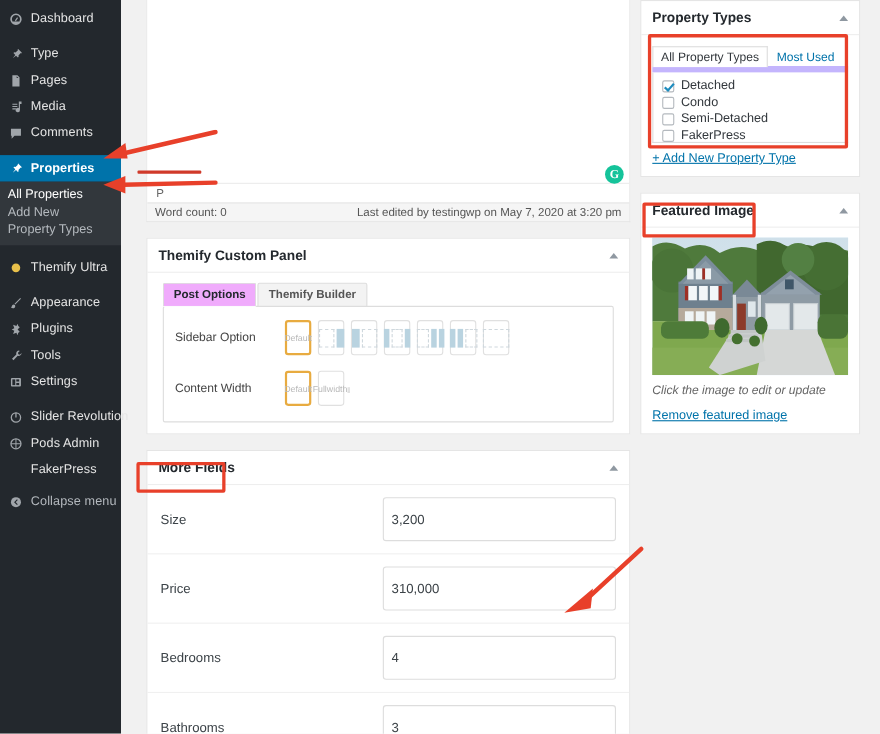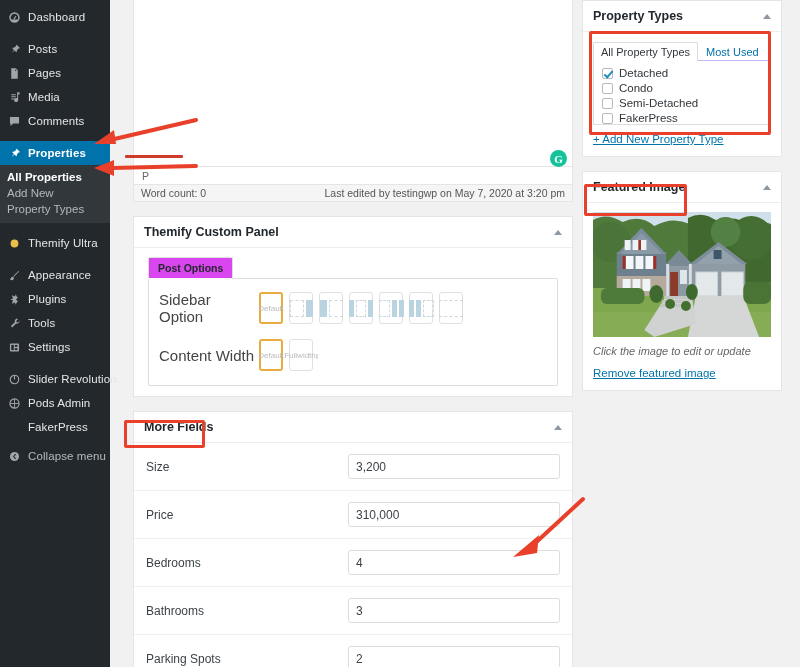--- a/index.html
+++ b/index.html
@@ -45,21 +45,21 @@
   .menu-gap-s { height: 5px; }
 
   .submenu { background: #32373c; padding: 4px 0 6px 0; }
   .submenu .sub-item {
     padding: 2px 0 2px 7px;
     color: #b4b9be;
     font-size: 11.5px;
     cursor: pointer;
     white-space: nowrap;
   }
-  .submenu .sub-item.current { color: #fff; font-weight: bold; }
+  .submenu .sub-item.current { color: #fff; font-weight: normal; }
 
   
   #wpbody { position: absolute; left: 110px; top: 0; right: 0; bottom: 0; }
 
   
   #post-body-content {
     position: absolute; left: 15px; top: 0; width: 450px;
   }
   #postbox-container-1 {
     position: absolute; left: 472px; top: 0; width: 200px;
@@ -115,21 +115,21 @@
   .toggle-ind {
     width: 0; height: 0;
     border-left: 4px solid transparent;
     border-right: 4px solid transparent;
     border-bottom: 5px solid #8f98a1;
     cursor: pointer;
   }
   .postbox-inside { padding: 9px 10px 10px 10px; }
 
   
-  .cat-tabs { display: flex; border-bottom: 1px solid #c4b5fd; margin: 0 0 0 0; }
+  .cat-tabs { display: flex; border-bottom: 6px solid #c4b5fd; margin: 0 0 0 0; }
   .cat-tab {
     padding: 3px 7px 3px 7px;
     font-size: 11px; cursor: pointer;
     border: 1px solid transparent; border-bottom: none;
     position: relative; top: 1px;
     color: #0073aa;
   }
   .cat-tab.active {
     background: #fff; border-color: #ddd;
     color: #32373c;
@@ -177,29 +177,29 @@
   }
 
   
   .themify-tabs { display: flex; margin: 0 0 -1px 4px; }
   .themify-tab {
     padding: 4px 9px; font-size: 10.5px; font-weight: bold;
     border: 1px solid #ddd; background: #f3f3f3;
     color: #555; cursor: pointer; border-radius: 2px 2px 0 0;
     margin-right: 1px;
   }
-  .themify-tab.active { background: #d946ef; border-bottom-color: #fff; color: #23282d; }
+  .themify-tab.active { background: #f0abfc; border-bottom-color: #fff; color: #23282d; }
   .themify-body {
     border: 1px solid #ddd; background: #fff;
     border-radius: 2px; padding: 12px 10px 14px 10px;
     margin: 0 4px;
   }
   .tf-row { display: flex; align-items: center; margin-bottom: 14px; }
   .tf-row:last-child { margin-bottom: 0; }
-  .tf-label { width: 100px; font-size: 15px; color: #444; flex: 0 0 100px; }
+  .tf-label { width: 100px; font-size: 11px; color: #444; flex: 0 0 100px; }
   .tf-opts { display: flex; gap: 6px; }
   .tf-swatch {
     width: 24px; height: 32px;
     border: 1px solid #e0e0e0; border-radius: 3px;
     background: #fff;
     display: flex; align-items: center; justify-content: center;
     cursor: pointer; position: relative;
   }
   .tf-swatch.selected { border: 2px solid #e8ab40; }
   .tf-swatch .sw-text { font-size: 8px; color: #b9b9b9; }
@@ -212,21 +212,21 @@
   
   .mf-row {
     display: flex; align-items: center;
     padding: 11px 12px;
     border-bottom: 1px solid #f0f0f0;
     gap: 42px;
   }
   .mf-row:last-child { border-bottom: none; }
   .mf-label { width: 160px; flex: 0 0 160px; font-size: 12px; color: #3c4348; }
   .mf-input {
-    flex: 1; height: 25px;
+    flex: 1; height: 40px;
     border: 1px solid #ddd; border-radius: 3px;
     background: #fff;
     font-family: "Liberation Sans", sans-serif;
     font-size: 12px; color: #3c4348;
     padding: 0 7px;
     outline: none;
   }
 
   
   .anno-box {
@@ -255,21 +255,21 @@
   </div>
 
   <div class="menu-gap"></div>
 
   <div class="menu-item">
     <span class="mi-icon">
       <svg viewBox="0 0 20 20" fill="currentColor">
           <path d="M13.2 2.5l-1 1 .6.6-3.5 3.2-1.7-.3-1.1 1.1 2.6 2.6-3.6 4.6 4.6-3.6 2.6 2.6 1.1-1.1-.3-1.7 3.2-3.5.6.6 1-1-4.1-4.1z"></path>
         </svg>
     </span>
-    <span class="mi-label">Posts</span>
+    <span class="mi-label">Type</span>
   </div>
 
   <div class="menu-item">
     <span class="mi-icon">
       <svg viewBox="0 0 20 20" fill="currentColor">
           <path d="M5 2h7l3 3v13H5V2zm6 1.5V6h2.5L11 3.5z"></path>
         </svg>
     </span>
     <span class="mi-label">Pages</span>
   </div>
@@ -419,20 +419,21 @@
     </div>
 
     <div class="postbox" style="margin-left:8px; width:440px; margin-top:14px;">
       <div class="postbox-header">
         <span>Themify Custom Panel</span>
         <span class="toggle-ind"></span>
       </div>
       <div class="postbox-inside">
         <div class="themify-tabs">
           <div class="themify-tab active">Post Options</div>
+          <div class="themify-tab">Themify Builder</div>
         </div>
         <div class="themify-body">
 
           <div class="tf-row">
             <div class="tf-label">Sidebar Option</div>
             <div class="tf-opts">
               <div class="tf-swatch selected">
                 <span class="sw-text">Default</span>
               </div>
               <div class="tf-swatch">

